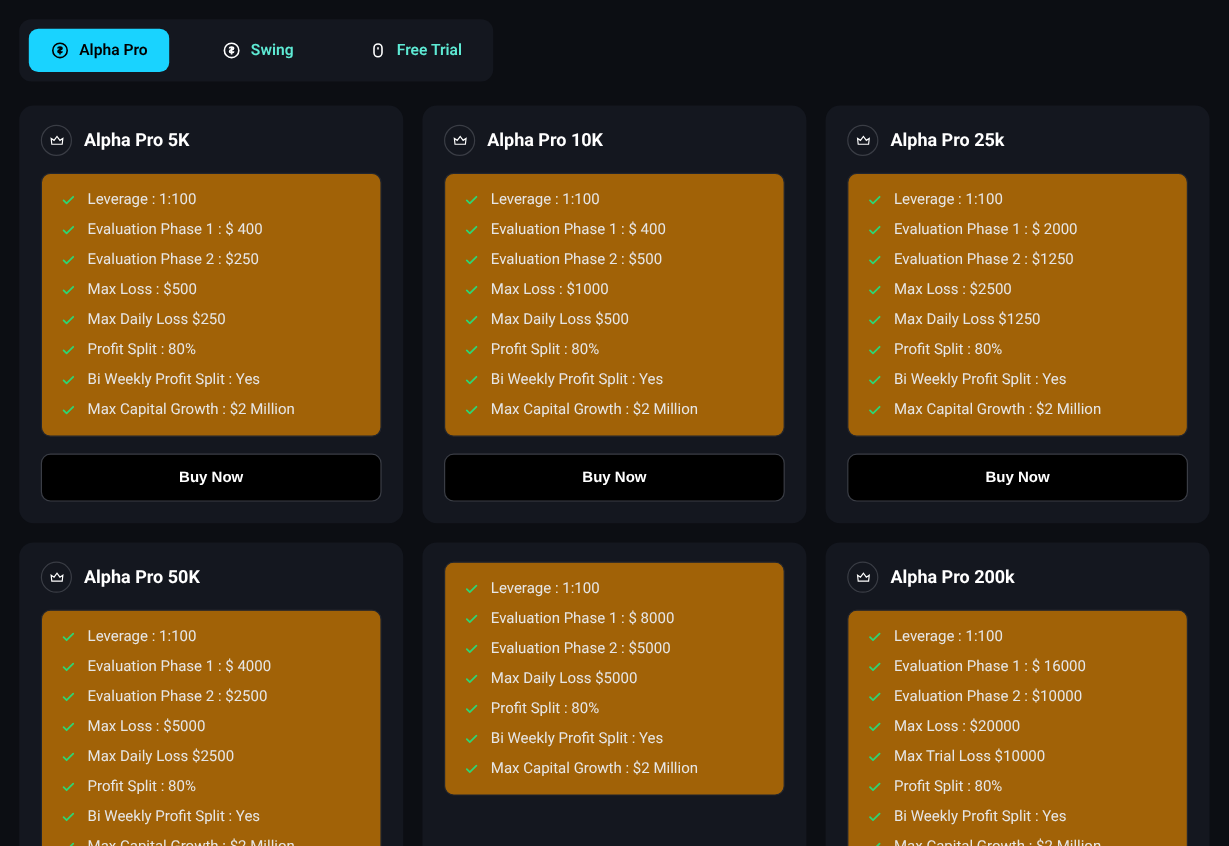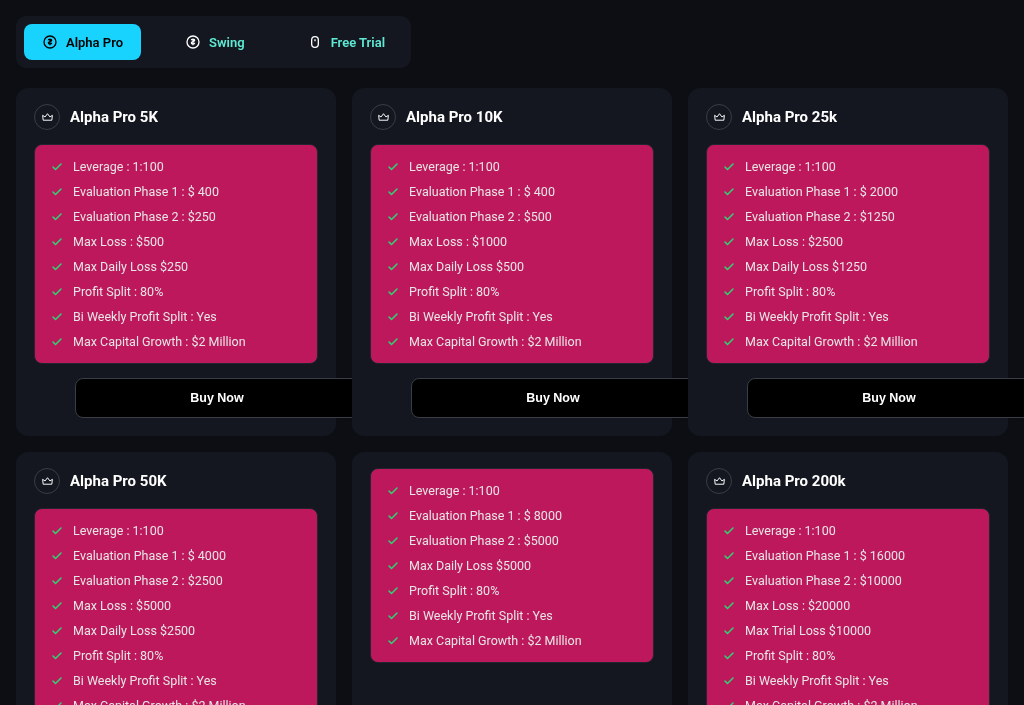--- a/index.html
+++ b/index.html
@@ -66,21 +66,21 @@
     display: flex;
     align-items: center;
     justify-content: center;
   }
   .crown-badge svg { width: 13px; height: 13px; }
   .plan-title {
     font-size: 15px;
     font-weight: 700;
   }
   .feature-box {
-    background: #be185d;
+    background: #a16207;
     border: 1px solid #22252d;
     border-radius: 8px;
     padding: 14px 16px;
     margin-bottom: 14px;
   }
   .feature {
     display: flex;
     align-items: center;
     gap: 10px;
     font-size: 12.5px;
@@ -97,21 +97,20 @@
   .buy-btn {
     width: 100%;
     background: #000;
     border: 1px solid #3a3d45;
     border-radius: 8px;
     color: #fff;
     font-size: 12.5px;
     font-weight: 700;
     padding: 12px;
     cursor: pointer;
-    margin-left: 41px;
   }
 </style>
 </head>
 <body>
 
 
 
 <div class="tab-container" id="tab-container">
     <div class="tab active">
       <span class="tab-icon">

